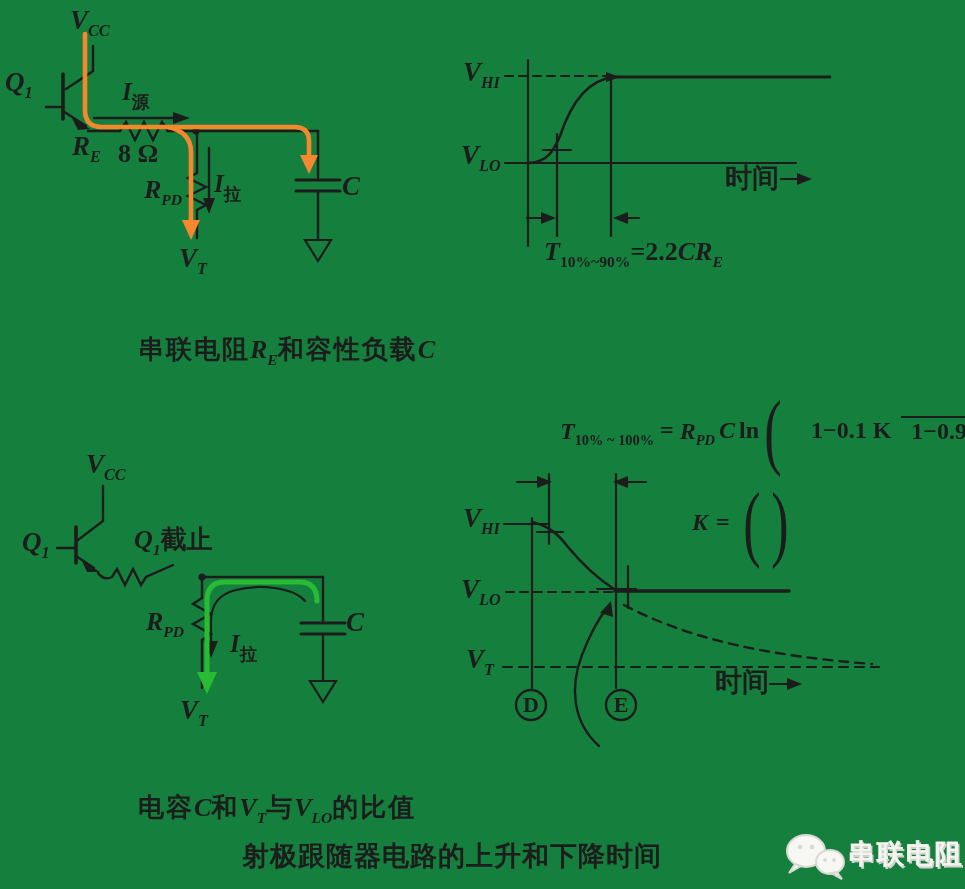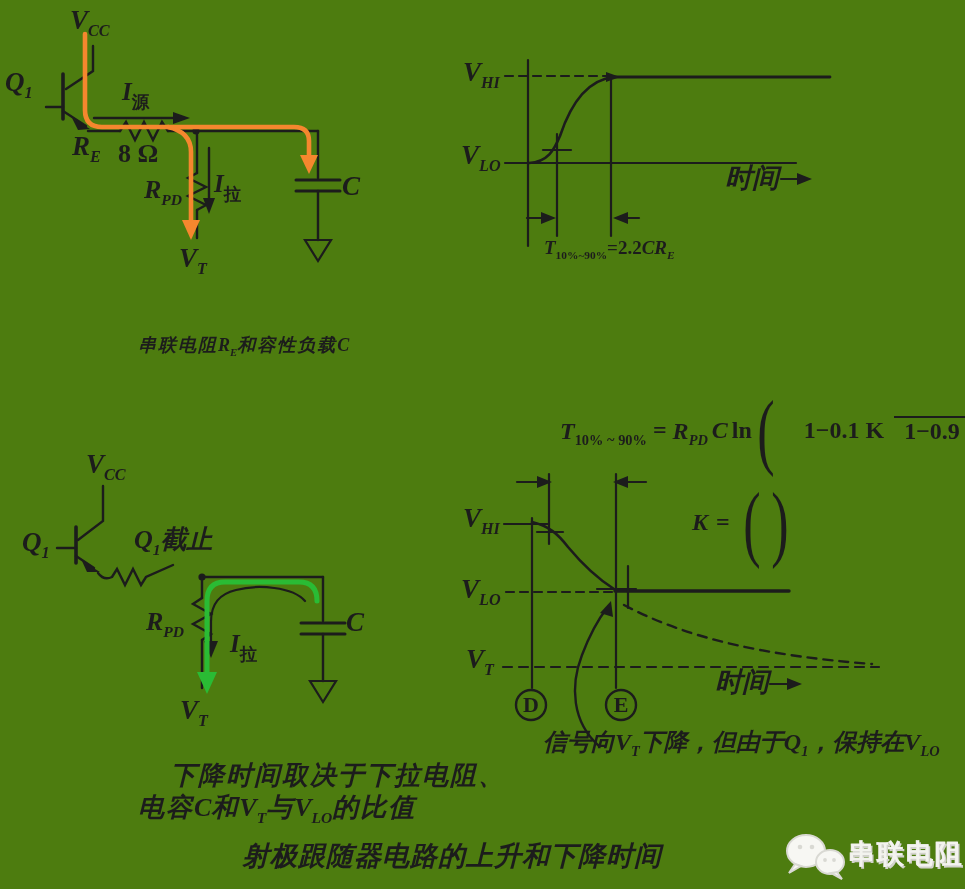--- a/index.html
+++ b/index.html
@@ -1,24 +1,24 @@
 <!DOCTYPE html>
 <html><head>
 <meta charset="utf-8">
 <style>
   html,body{margin:0;padding:0;}
   body{background:#ffffff;}
-  #page{position:relative;width:965px;height:889px;background:#4d7c0f;overflow:hidden;
+  #page{position:relative;width:965px;height:889px;background:#15803d;overflow:hidden;
         font-family:"Liberation Sans","DejaVu Sans",sans-serif;}
   svg{position:absolute;left:0;top:0;}
   .l{position:absolute;white-space:nowrap;color:#1c1c1c;line-height:1.05;}
   .sf{font-family:"Liberation Serif","DejaVu Serif",serif;}
   .it{font-style:italic;}
   .b{font-weight:bold;}
-  .cj{font-family:"Liberation Sans","DejaVu Sans",sans-serif;font-weight:bold;font-style:italic;}
+  .cj{font-family:"Liberation Sans","DejaVu Sans",sans-serif;font-weight:bold;}
   sub{font-size:0.60em;line-height:0;vertical-align:-0.45em;font-weight:bold;
       font-family:"Liberation Serif","DejaVu Serif",serif;}
   sub.up{font-style:normal;}
   sub.it{font-style:italic;}
   .frow{display:inline-flex;align-items:center;}
   .frac{display:inline-flex;flex-direction:row;align-items:center;text-align:center;
         font-family:"Liberation Serif","DejaVu Serif",serif;font-weight:bold;margin:0 14px;}
   .frac .den{border-top:2.5px solid #1c1c1c;}
   .frac .num,.frac .den{padding:1px 10px;}
   .bigp{font-family:"Liberation Serif","DejaVu Serif",serif;font-weight:400;font-size:84px;
@@ -152,34 +152,34 @@
 <div class="l" style="left:72px;top:132px;font-size:27px"><span class="sf it b">R</span><sub class="it">E</sub></div>
 <div class="l sf b" style="left:118px;top:140px;font-size:26px">8 Ω</div>
 <div class="l" style="left:144px;top:176px;font-size:26px"><span class="sf it b">R</span><sub class="it">PD</sub></div>
 <div class="l" style="left:214px;top:170px;font-size:25px"><span class="sf it b">I</span><sub class="up cj" style="font-size:0.7em">拉</sub></div>
 <div class="l" style="left:179px;top:244px;font-size:27px"><span class="sf it b">V</span><sub class="it">T</sub></div>
 <div class="l sf it b" style="left:342px;top:172px;font-size:27px">C</div>
 
 <div class="l" style="left:463px;top:58px;font-size:27px"><span class="sf it b">V</span><sub class="it">HI</sub></div>
 <div class="l" style="left:461px;top:141px;font-size:27px"><span class="sf it b">V</span><sub class="it">LO</sub></div>
 <div class="l cj" style="left:725px;top:164px;font-size:27px">时间</div>
-<div class="l" style="left:544px;top:238px;font-size:19px"><span class="sf it b">T</span><sub class="up">10%~90%</sub><span class="sf b">=2.2</span><span class="sf it b">CR</span><sub class="it">E</sub></div>
-
-<div class="l" style="left:138px;top:336px;font-size:18px"><span class="cj" style="letter-spacing:2px">串联电阻</span><span class="sf it b">R</span><sub class="it">E</sub><span class="cj" style="letter-spacing:2px">和容性负载</span><span class="sf it b">C</span></div>
+<div class="l" style="left:544px;top:238px;font-size:26px"><span class="sf it b">T</span><sub class="up">10%~90%</sub><span class="sf b">=2.2</span><span class="sf it b">CR</span><sub class="it">E</sub></div>
+
+<div class="l" style="left:138px;top:336px;font-size:26px"><span class="cj" style="letter-spacing:2px">串联电阻</span><span class="sf it b">R</span><sub class="it">E</sub><span class="cj" style="letter-spacing:2px">和容性负载</span><span class="sf it b">C</span></div>
 
 <div class="l" style="left:86px;top:450px;font-size:27px"><span class="sf it b">V</span><sub class="it">CC</sub></div>
 <div class="l" style="left:22px;top:528px;font-size:27px"><span class="sf it b">Q</span><sub class="it">1</sub></div>
 <div class="l" style="left:134px;top:526px;font-size:26px"><span class="sf it b">Q</span><sub class="it">1</sub><span class="cj">截止</span></div>
 <div class="l" style="left:146px;top:608px;font-size:26px"><span class="sf it b">R</span><sub class="it">PD</sub></div>
 <div class="l" style="left:230px;top:630px;font-size:25px"><span class="sf it b">I</span><sub class="up cj" style="font-size:0.7em">拉</sub></div>
 <div class="l" style="left:180px;top:696px;font-size:27px"><span class="sf it b">V</span><sub class="it">T</sub></div>
 <div class="l sf it b" style="left:346px;top:608px;font-size:27px">C</div>
 
 <div class="l frow" style="left:560px;top:402px;font-size:24px">
-  <span><span class="sf it b">T</span><sub class="up">10% ~ 90%</sub></span>
+  <span><span class="sf it b">T</span><sub class="up">10% ~ 100%</sub></span>
   <span class="sf b" style="margin:0 6px">=</span>
   <span><span class="sf it b">R</span><sub class="it">PD</sub></span>
   <span class="sf it b" style="margin:0 4px">C</span>
   <span class="sf b">ln</span>
   <span class="bigp">(</span>
   <span class="frac" style="font-size:24px">
         <span class="num">1−0.1 K</span>
         <span class="den">1−0.9 K</span>
       </span>
   <span class="bigp">)</span>
@@ -192,22 +192,20 @@
   <span class="bigp">)</span>
 </div>
 
 <div class="l" style="left:463px;top:504px;font-size:27px"><span class="sf it b">V</span><sub class="it">HI</sub></div>
 <div class="l" style="left:461px;top:575px;font-size:27px"><span class="sf it b">V</span><sub class="it">LO</sub></div>
 <div class="l" style="left:466px;top:645px;font-size:27px"><span class="sf it b">V</span><sub class="it">T</sub></div>
 <div class="l cj" style="left:715px;top:668px;font-size:27px">时间</div>
 <div class="marker" style="left:531px;top:705px">D</div>
 <div class="marker" style="left:621px;top:705px">E</div>
 
-<div class="l" style="left:543px;top:729px;font-size:24px"><span class="cj">信号向</span><span class="sf it b">V</span><sub class="it">T</sub><span class="cj">下降，但由于</span><span class="sf it b">Q</span><sub class="it">1</sub><span class="cj">，保持在</span><span class="sf it b">V</span><sub class="it">LO</sub></div>
-
-<div class="l cj" style="left:170px;top:762px;font-size:26px;letter-spacing:2px">下降时间取决于下拉电阻、</div>
+
 <div class="l" style="left:138px;top:794px;font-size:26px"><span class="cj" style="letter-spacing:2px">电容</span><span class="sf it b">C</span><span class="cj" style="letter-spacing:2px">和</span><span class="sf it b">V</span><sub class="it">T</sub><span class="cj" style="letter-spacing:2px">与</span><span class="sf it b">V</span><sub class="it">LO</sub><span class="cj" style="letter-spacing:2px">的比值</span></div>
 
 <div class="l cj" style="left:242px;top:842px;font-size:27px;letter-spacing:1px">射极跟随器电路的上升和下降时间</div>
 
 <div class="wmtext" style="left:848px;top:836px;font-size:27px">串联电阻</div>
 
 </div>
 
 </body></html>

